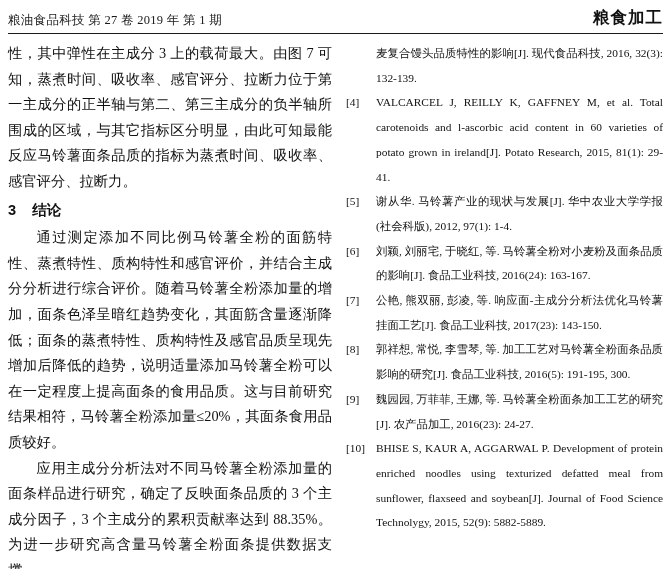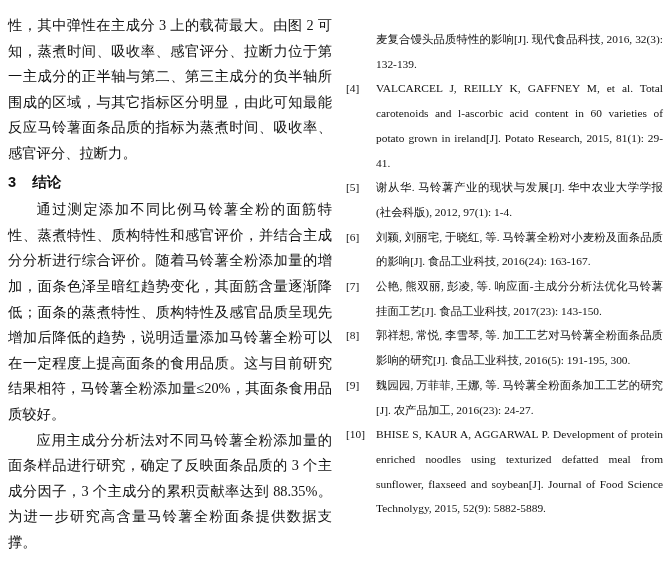--- a/index.html
+++ b/index.html
@@ -64,46 +64,49 @@
   
   .col-right {
     flex: 1;
     font-size: 11.4px;
     line-height: 24.7px;
     color: #111;
   }
   .ref-cont {
     padding-left: 30px;
     text-align: justify;
-    margin-top: 14px;
   }
   .ref-list { list-style: none; }
   .ref-item {
     display: flex;
     align-items: flex-start;
   }
   .ref-num {
     flex: 0 0 30px;
     width: 30px;
   }
   .ref-text {
     flex: 1;
     text-align: justify;
   }
 </style>
 </head>
 <body>
 
 <div class="page">
 
+  <div class="running-header">
+    <span class="journal-info">粮油食品科技 第 27 卷 2019 年 第 1 期</span>
+    <span class="column-label">粮食加工</span>
+  </div>
 
   <div class="columns">
 
     <div class="col-left">
-      <p>性，其中弹性在主成分 3 上的载荷最大。由图 2 可知，蒸煮时间、吸收率、感官评分、拉断力位于第一主成分的正半轴与第二、第三主成分的负半轴所围成的区域，与其它指标区分明显，由此可知最能反应马铃薯面条品质的指标为蒸煮时间、吸收率、感官评分、拉断力。</p>
+      <p>性，其中弹性在主成分 3 上的载荷最大。由图 7 可知，蒸煮时间、吸收率、感官评分、拉断力位于第一主成分的正半轴与第二、第三主成分的负半轴所围成的区域，与其它指标区分明显，由此可知最能反应马铃薯面条品质的指标为蒸煮时间、吸收率、感官评分、拉断力。</p>
       <div class="section-heading">
         <span class="h-num">3</span>
         <span class="h-title">结论</span>
       </div>
       <p class="body-par">通过测定添加不同比例马铃薯全粉的面筋特性、蒸煮特性、质构特性和感官评价，并结合主成分分析进行综合评价。随着马铃薯全粉添加量的增加，面条色泽呈暗红趋势变化，其面筋含量逐渐降低；面条的蒸煮特性、质构特性及感官品质呈现先增加后降低的趋势，说明适量添加马铃薯全粉可以在一定程度上提高面条的食用品质。这与目前研究结果相符，马铃薯全粉添加量≤20%，其面条食用品质较好。</p>
       <p class="body-par">应用主成分分析法对不同马铃薯全粉添加量的面条样品进行研究，确定了反映面条品质的 3 个主成分因子，3 个主成分的累积贡献率达到 88.35%。为进一步研究高含量马铃薯全粉面条提供数据支撑。</p>
     </div>
 
     <div class="col-right">
       <div class="ref-cont">麦复合馒头品质特性的影响[J]. 现代食品科技, 2016, 32(3): 132-139.</div>

